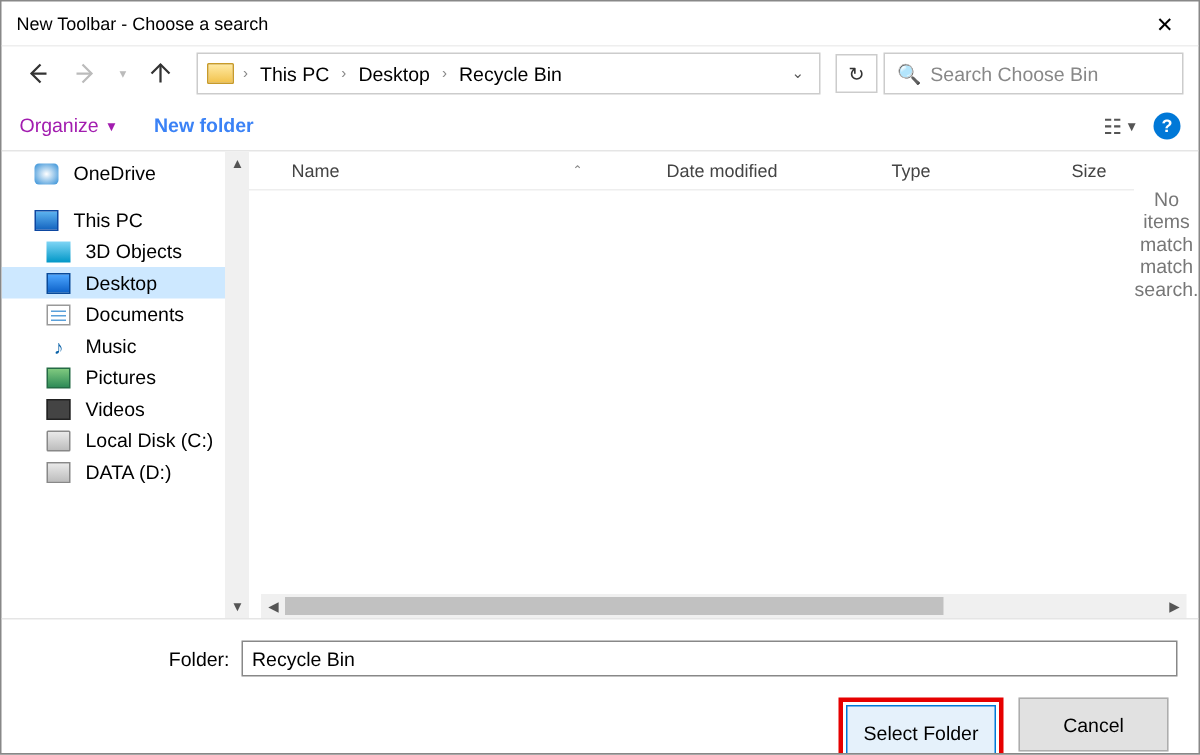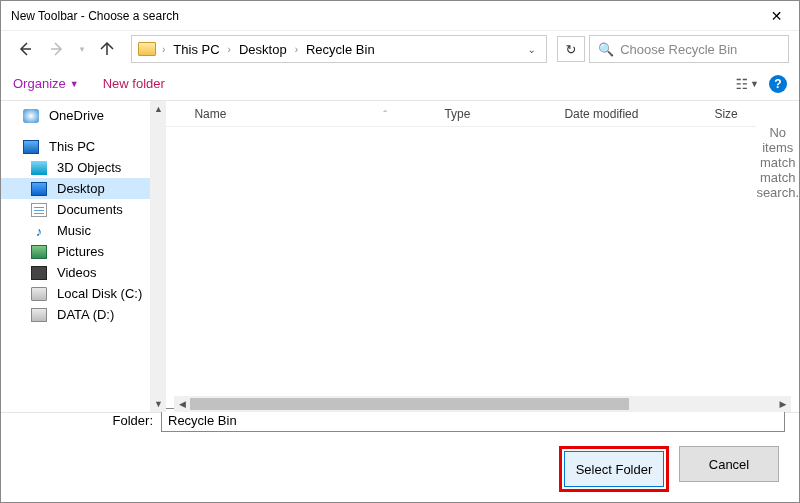--- a/index.html
+++ b/index.html
@@ -44,21 +44,21 @@
   .search-box {
     width: 200px; height: 28px; border: 1px solid #ccc; display: flex; align-items: center;
     padding: 0 8px; gap: 6px; color: #888; font-size: 13px;
   }
   .toolbar {
     height: 34px; display: flex; align-items: center; padding: 0 12px; gap: 20px;
     border-bottom: 1px solid #e5e5e5; font-size: 13px;
   }
   .toolbar .left { display:flex; gap:24px;}
   .organize { color: #a21caf; display:flex; align-items:center; gap:4px; cursor:pointer;}
-  .newfolder { color: #be185d; cursor:pointer;}
+  .newfolder { color: #3b82f6; cursor:pointer;font-weight:bold;}
   .toolbar .right { margin-left:auto; display:flex; align-items:center; gap:10px;}
   .view-btn {
     display:flex; align-items:center; gap:2px; color:#555; cursor:pointer; font-size:14px;
   }
   .help-btn {
     width:18px; height:18px; border-radius:50%; background:#0078d7; color:#fff;
     display:flex; align-items:center; justify-content:center; font-size:12px; font-weight:bold;
     cursor:pointer;
   }
   .body-area {
@@ -112,21 +112,21 @@
   .list-scroll {
     position:absolute; left:8px; right:8px; bottom:0; height:16px; background:#f0f0f0;
     display:flex; align-items:center;
   }
   .hs-arrow{width:16px; height:16px; display:flex; align-items:center; justify-content:center; font-size:9px; color:#555; cursor:pointer;}
   .hs-track{flex:1; height:100%; position:relative;}
   .hs-thumb{position:absolute; left:0; top:2px; bottom:2px; width:75%; background:#c1c1c1;}
 
   .footer {
     height:90px; border-top:1px solid #e5e5e5; padding: 14px 14px 10px 14px;
-    display:flex; flex-direction:column; gap:14px;justify-content:flex-end;
+    display:flex; flex-direction:column; gap:14px;
   }
   .folder-row { display:flex; align-items:center; gap:8px; }
   .folder-label { width: 138px; text-align:right; font-size:13px;}
   .folder-input {
     flex:1; height:24px; border:1px solid #888; padding:0 6px; font-size:13px;
   }
   .btn-row { display:flex; justify-content:flex-end; gap:10px; padding-right:6px;}
   .btn {
     min-width:100px; height:36px; border:1px solid #adadad; background:#e1e1e1;
     font-size:13px; cursor:pointer; display:flex; align-items:center; justify-content:center;
@@ -178,21 +178,21 @@
       <span class="crumb">Recycle Bin</span>
       <span class="addr-dd">⌄</span>
     </div>
 
     <div class="refresh-btn">
       <span>↻</span>
     </div>
 
     <div class="search-box">
       <span>🔍</span>
-      <span>Choose Recycle Bin</span>
+      <span>Search Choose Bin</span>
     </div>
   </div>
 
   <div class="toolbar">
     <div class="left">
       <span class="organize">
         <span>Organize</span>
         <span style="font-size:9px;">▼</span>
       </span>
       <span class="newfolder">New folder</span>
@@ -260,22 +260,22 @@
         <div class="sg-arrow">▼</div>
       </div>
     </div>
 
     <div class="listpane">
       <div class="columns">
         <div class="col col-name">
           <span>Name</span>
           <span class="sort-caret" style="margin-left:auto; margin-right:40px;">⌃</span>
         </div>
+        <div class="col col-date">Date modified</div>
         <div class="col col-type">Type</div>
-        <div class="col col-date">Date modified</div>
         <div class="col col-size">Size</div>
       </div>
       <div class="empty-msg">No items match match search.</div>
 
       <div class="list-scroll">
         <div class="hs-arrow">◀</div>
         <div class="hs-track">
           <div class="hs-thumb"></div>
         </div>
         <div class="hs-arrow">▶</div>

